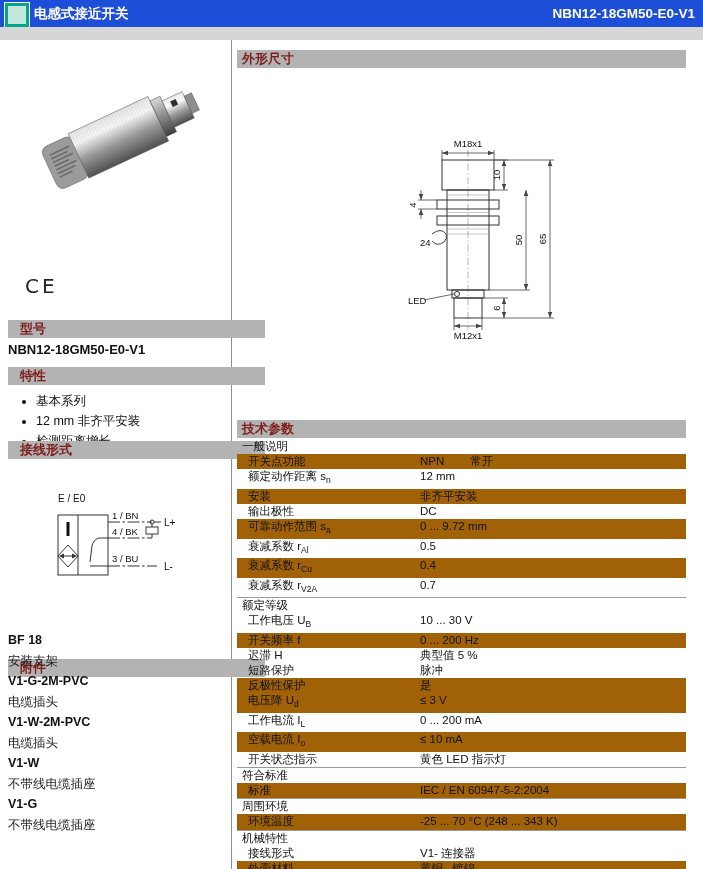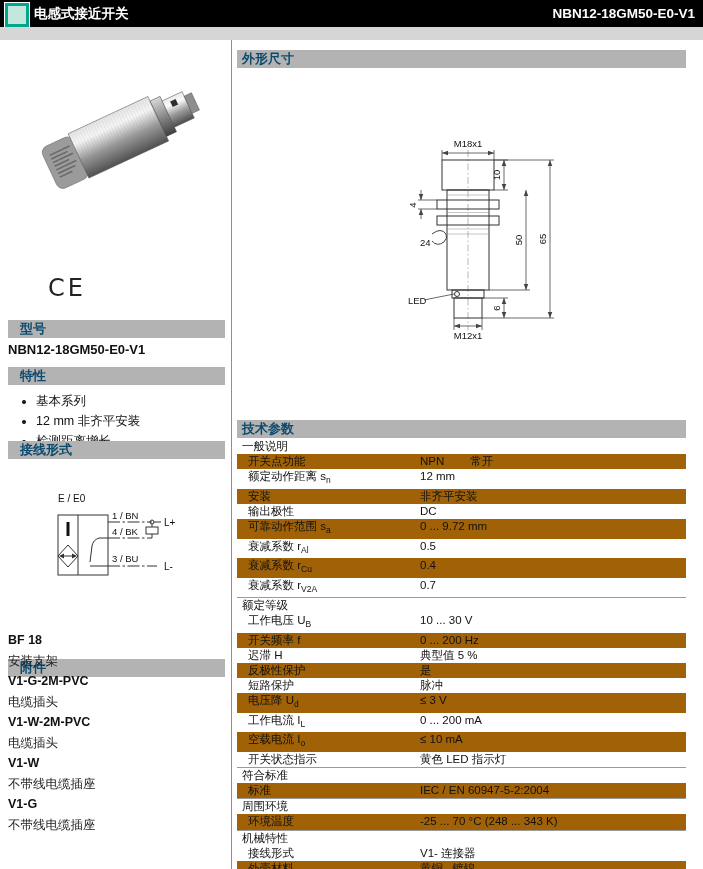--- a/index.html
+++ b/index.html
@@ -2,38 +2,38 @@
 <html><head>
 <meta charset="utf-8">
 <style>
   html,body{margin:0;padding:0;}
   body{
     width:703px;height:869px;position:relative;background:#fff;
     font-family:"Liberation Sans","DejaVu Sans",sans-serif;color:#111;
     overflow:hidden;
   }
   
-  .top-bar{position:absolute;left:0;top:0;width:703px;height:27px;background:#000000;}
+  .top-bar{position:absolute;left:0;top:0;width:703px;height:27px;background:#1d4ed8;}
   .top-icon{position:absolute;left:5px;top:3px;width:18px;height:18px;background:#c3e6dd;
             border:3px solid #00a78e;box-shadow:0 0 0 1px #fff;}
   .top-title{position:absolute;left:34px;top:0;line-height:27px;color:#fff;font-weight:bold;font-size:13.5px;}
   .top-part{position:absolute;right:8px;top:0;line-height:27px;color:#fff;font-weight:bold;font-size:13.5px;}
   .top-strip{position:absolute;left:0;top:27px;width:703px;height:13px;background:#d6d6d6;}
   .col-divider{position:absolute;left:231px;top:40px;width:1px;height:829px;background:#8f8f8f;}
 
   
-  .sec-bar{position:absolute;height:18px;background:#b3b3b3;color:#0c4a6e;font-weight:bold;
+  .sec-bar{position:absolute;height:18px;background:#b3b3b3;color:#7f1d1d;font-weight:bold;
            font-size:13px;line-height:18px;padding-left:5px;box-sizing:border-box;}
-  .sec-bar.left{left:8px;width:217px;padding-left:12px;}
+  .sec-bar.left{left:8px;width:257px;padding-left:12px;}
   .sec-bar.right{left:237px;width:449px;}
 
   
   .photo-box{position:absolute;left:28px;top:66px;width:185px;height:140px;}
-  .ce-mark{position:absolute;left:48px;top:274px;font-family:"DejaVu Sans",sans-serif;
-           font-size:24px;letter-spacing:3px;color:#222;}
+  .ce-mark{position:absolute;left:25px;top:274px;font-family:"DejaVu Sans",sans-serif;
+           font-size:20px;letter-spacing:3px;color:#222;}
   .model-value{position:absolute;left:8px;top:342px;font-weight:bold;font-size:13px;}
   .features-list{position:absolute;left:10px;top:383px;margin:8px;padding-left:18px;
                  font-size:12.5px;}
   .features-list li{line-height:20px;}
   .wiring-box{position:absolute;left:45px;top:488px;width:180px;height:110px;}
   .acc-list{position:absolute;left:8px;top:630px;width:217px;}
   .acc-model{font-weight:bold;font-size:12.5px;line-height:21px;}
   .acc-desc{font-size:12.5px;line-height:20px;color:#222;}
 
   
@@ -273,28 +273,28 @@
       <div class="tt-val">10 ... 30 V</div>
     </div>
     <div class="tt-row shade">
       <div class="tt-label">开关频率 f</div>
       <div class="tt-val">0 ... 200 Hz</div>
     </div>
     <div class="tt-row">
       <div class="tt-label">迟滞 H</div>
       <div class="tt-val">典型值 5 %</div>
     </div>
+    <div class="tt-row">
+      <div class="tt-label">短路保护</div>
+      <div class="tt-val">脉冲</div>
+    </div>
     <div class="tt-row shade">
       <div class="tt-label">反极性保护</div>
       <div class="tt-val">是</div>
     </div>
-    <div class="tt-row">
-      <div class="tt-label">短路保护</div>
-      <div class="tt-val">脉冲</div>
-    </div>
     <div class="tt-row shade">
       <div class="tt-label">电压降  U<sub>d</sub></div>
       <div class="tt-val">≤ 3 V</div>
     </div>
     <div class="tt-row">
       <div class="tt-label">工作电流  I<sub>L</sub></div>
       <div class="tt-val">0 ... 200 mA</div>
     </div>
     <div class="tt-row shade">
       <div class="tt-label">空载电流 I<sub>o</sub></div>

